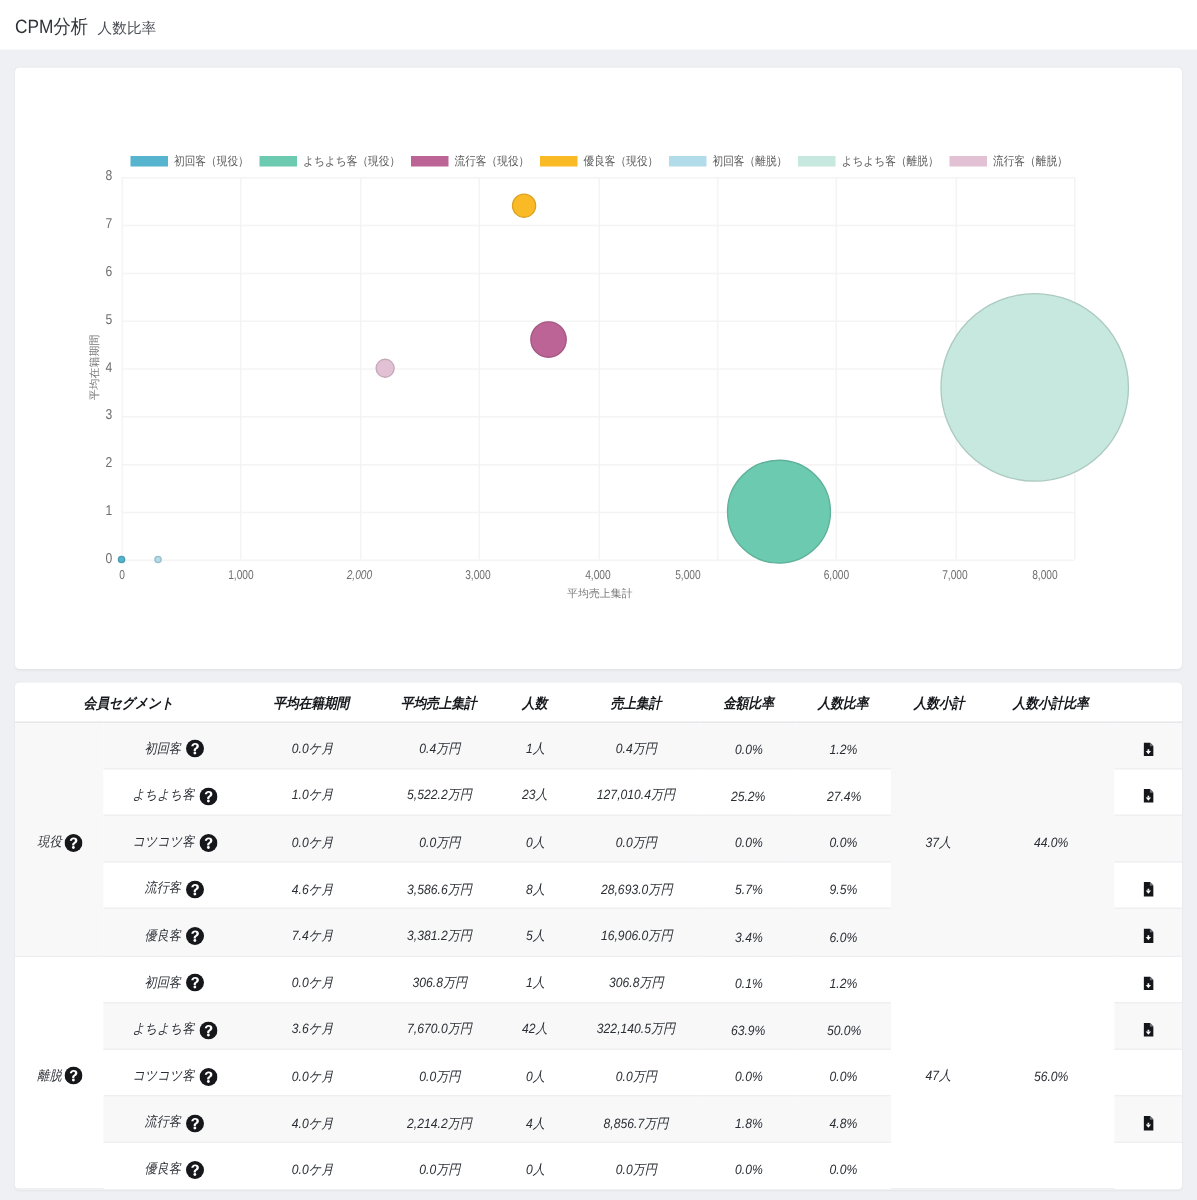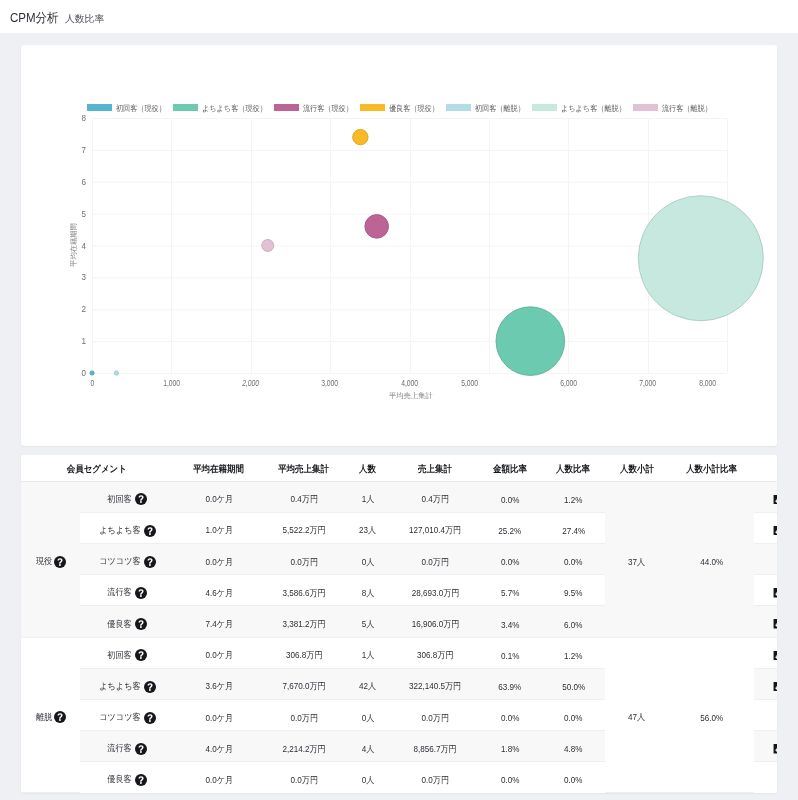--- a/index.html
+++ b/index.html
@@ -4,21 +4,21 @@
 <style>
   html,body{margin:0;padding:0;}
   body{width:798px;height:800px;background:#eef0f3;
        font-family:"Liberation Sans",sans-serif;overflow:hidden;
        -webkit-font-smoothing:antialiased;}
   .topbar{height:33px;background:#ffffff;position:relative;}
   .topbar .t1{position:absolute;left:10px;top:10px;}
   .topbar .t2{position:absolute;left:65px;top:12.5px;}
   .topbar .t1{font-size:12.8px;color:#2e3238;letter-spacing:0;display:inline-block;transform:scaleX(0.9);transform-origin:left center;}
   .topbar .t2{font-size:9.8px;color:#4a4e55;}
-  .card{background:#fff;border-radius:3px;margin:0 21px;box-sizing:border-box;
+  .card{background:#fff;border-radius:3px;margin:0 10px;box-sizing:border-box;
         box-shadow:0 1px 2px rgba(0,0,0,0.045),0 0 1px rgba(0,0,0,0.05);}
   #chart-card{margin-top:12px;height:401px;position:relative;}
   #table-card{margin-top:9.2px;position:relative;overflow:hidden;}
 
   
   .legend{position:absolute;left:0;top:57.3px;width:100%;display:flex;
           justify-content:center;align-items:center;}
   .lg-item{display:flex;align-items:center;margin-right:7.2px;}
   .lg-txw{display:inline-block;height:10px;line-height:10px;overflow:visible;}
   .lg-item:last-child{margin-right:0;}
@@ -27,21 +27,21 @@
 
   
   .plot{position:absolute;left:0;top:0;width:100%;height:100%;}
   .ylab{position:absolute;font-size:7.3px;color:#7a7a7a;
         transform:rotate(-90deg);transform-origin:center center;white-space:nowrap;}
   .xlab{position:absolute;font-size:7.3px;color:#7a7a7a;white-space:nowrap;}
   .tick{position:absolute;font-size:8.5px;color:#6e6e6e;white-space:nowrap;}
   .ytick{font-size:9.5px;}
 
   
-  table.dt{border-collapse:collapse;width:100%;table-layout:fixed;}
+  table.dt{border-collapse:collapse;width:100%;table-layout:fixed;font-style:italic;}
   table.dt th{font-size:9.5px;color:#16181c;font-weight:bold;
               height:25.5px;padding:0;background:#fff;border-bottom:1px solid #e8e8ea;
               vertical-align:middle;}
   table.dt td{font-size:9px;color:#2b2f35;padding:0;height:30.19px;
               border-bottom:1px solid #efeff1;text-align:center;vertical-align:middle;}
   table.dt tr:last-child td{border-bottom:none;}
   td.seg{text-align:center;}
   td.grp{text-align:center;border-bottom:1px solid #efeff1;}
   tr.odd td{background:#f8f8f9;}
   tr.even td{background:#ffffff;}

